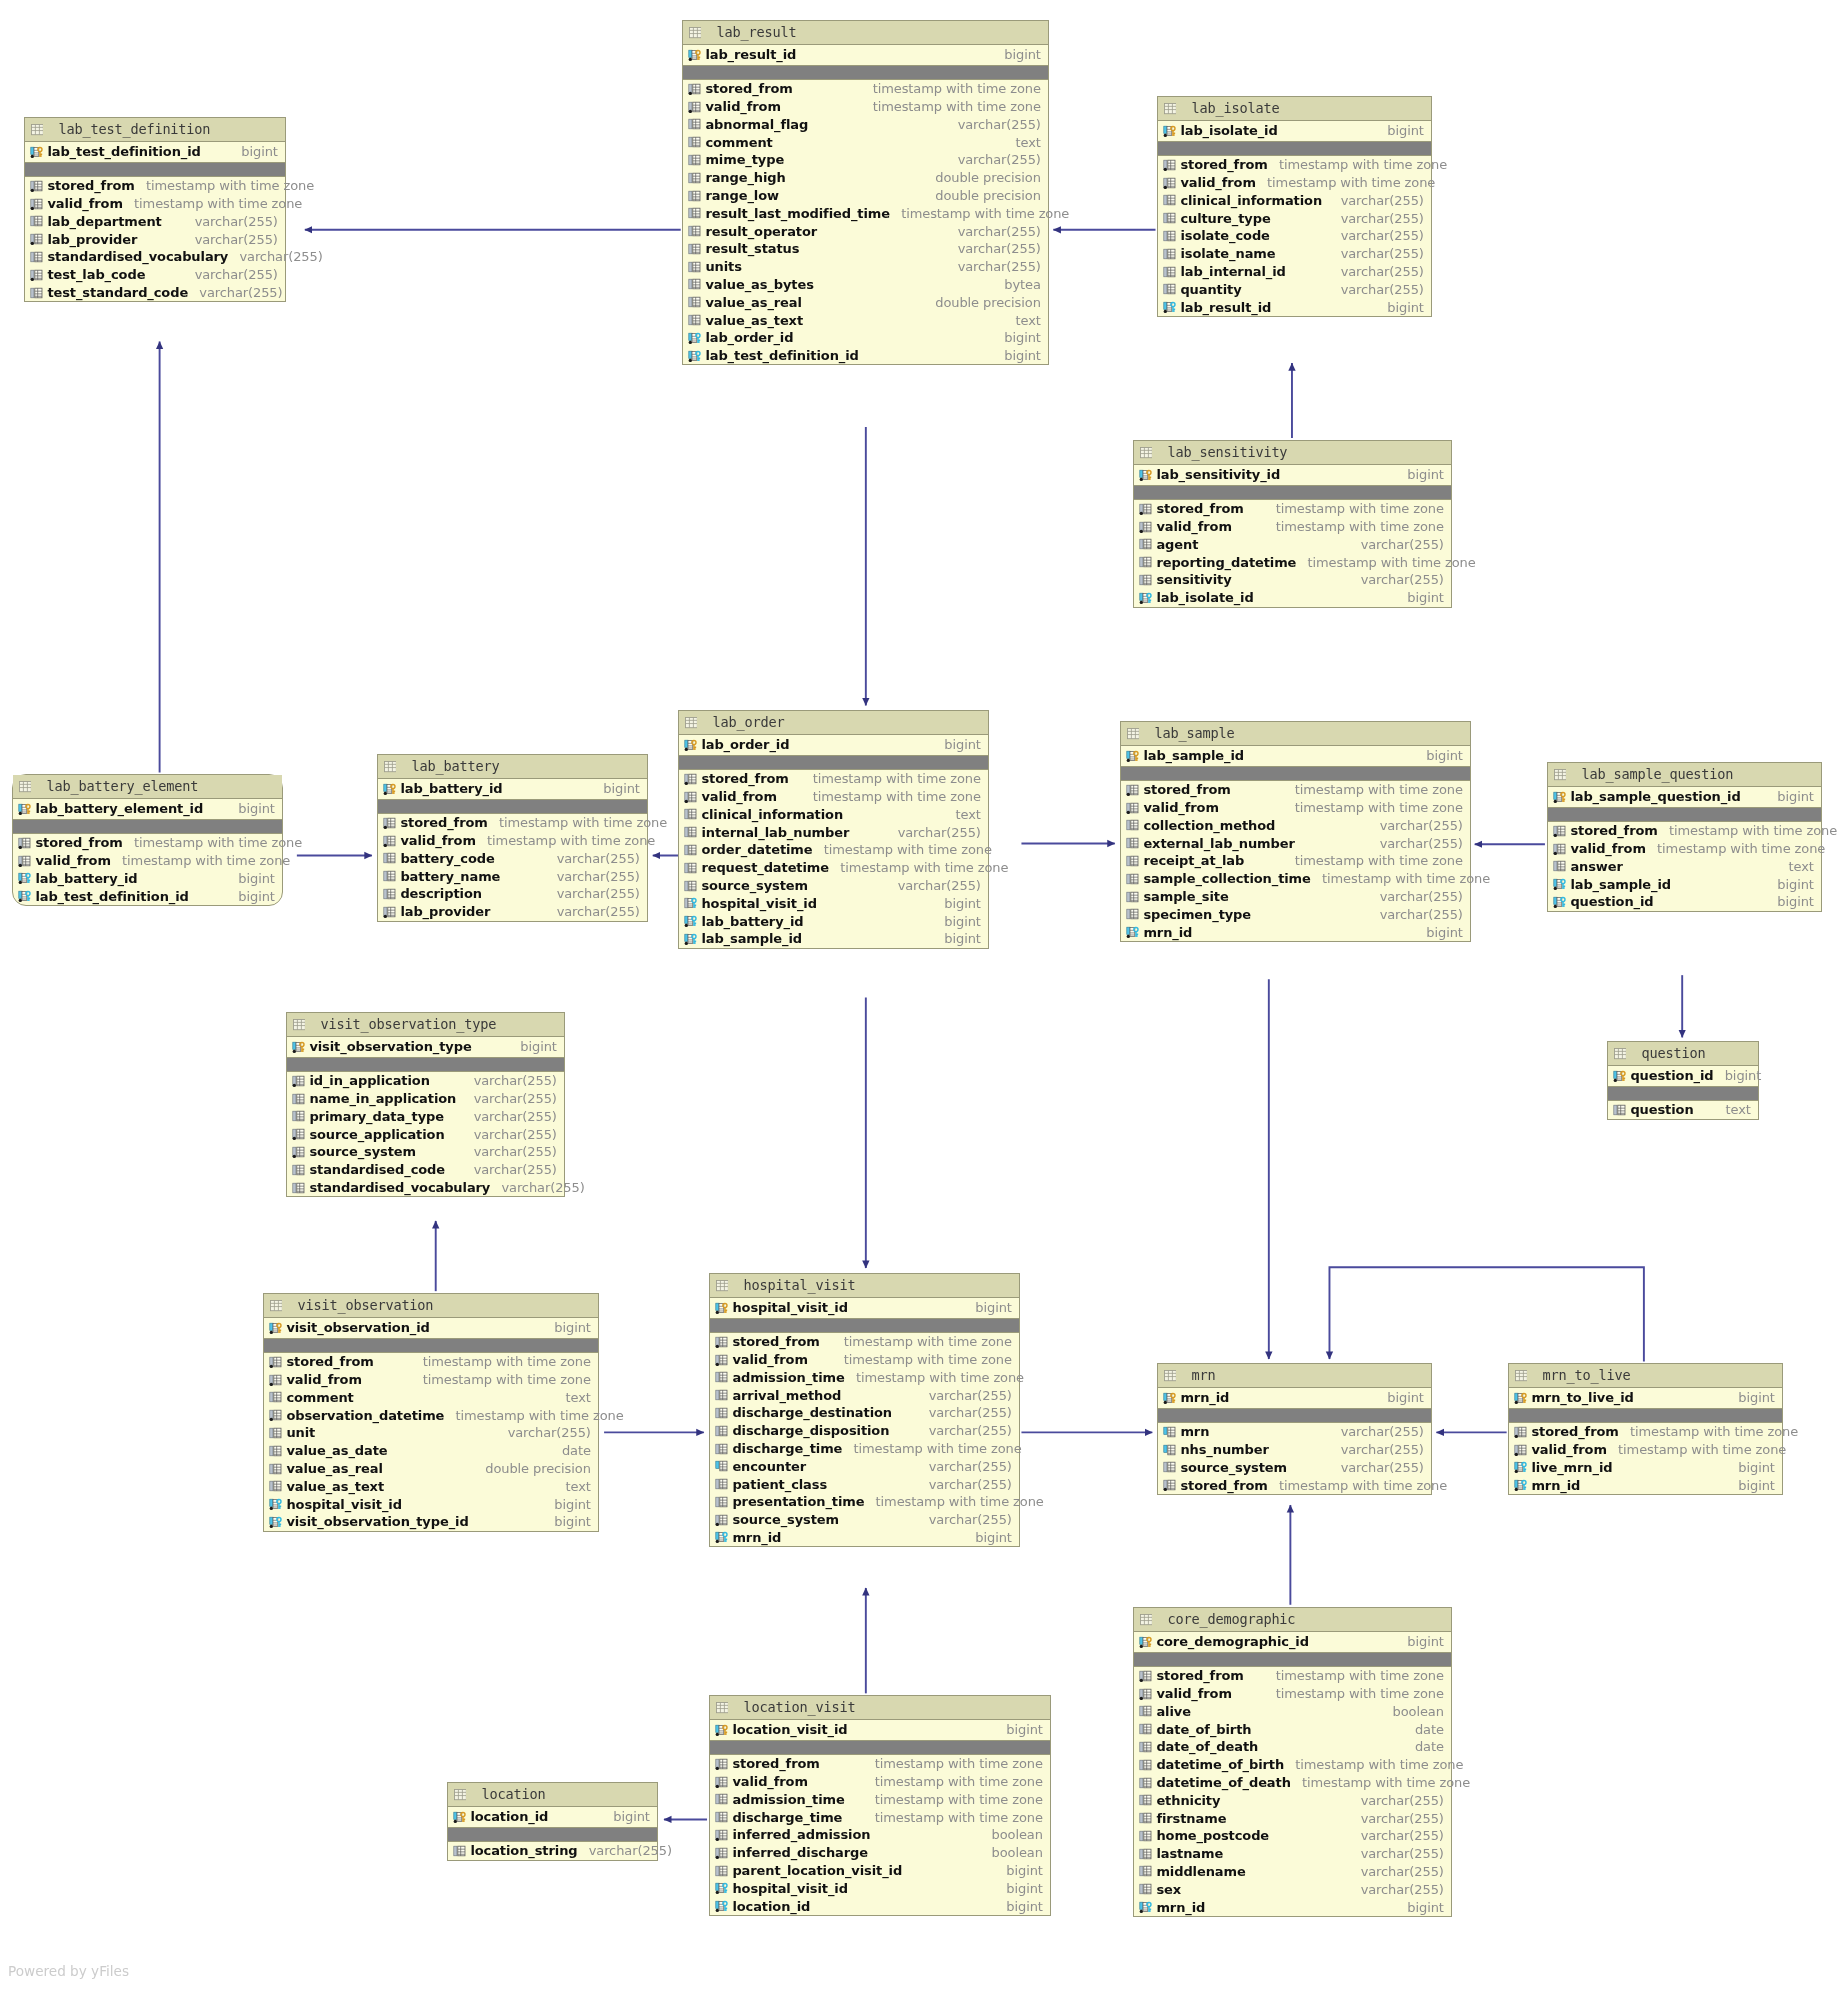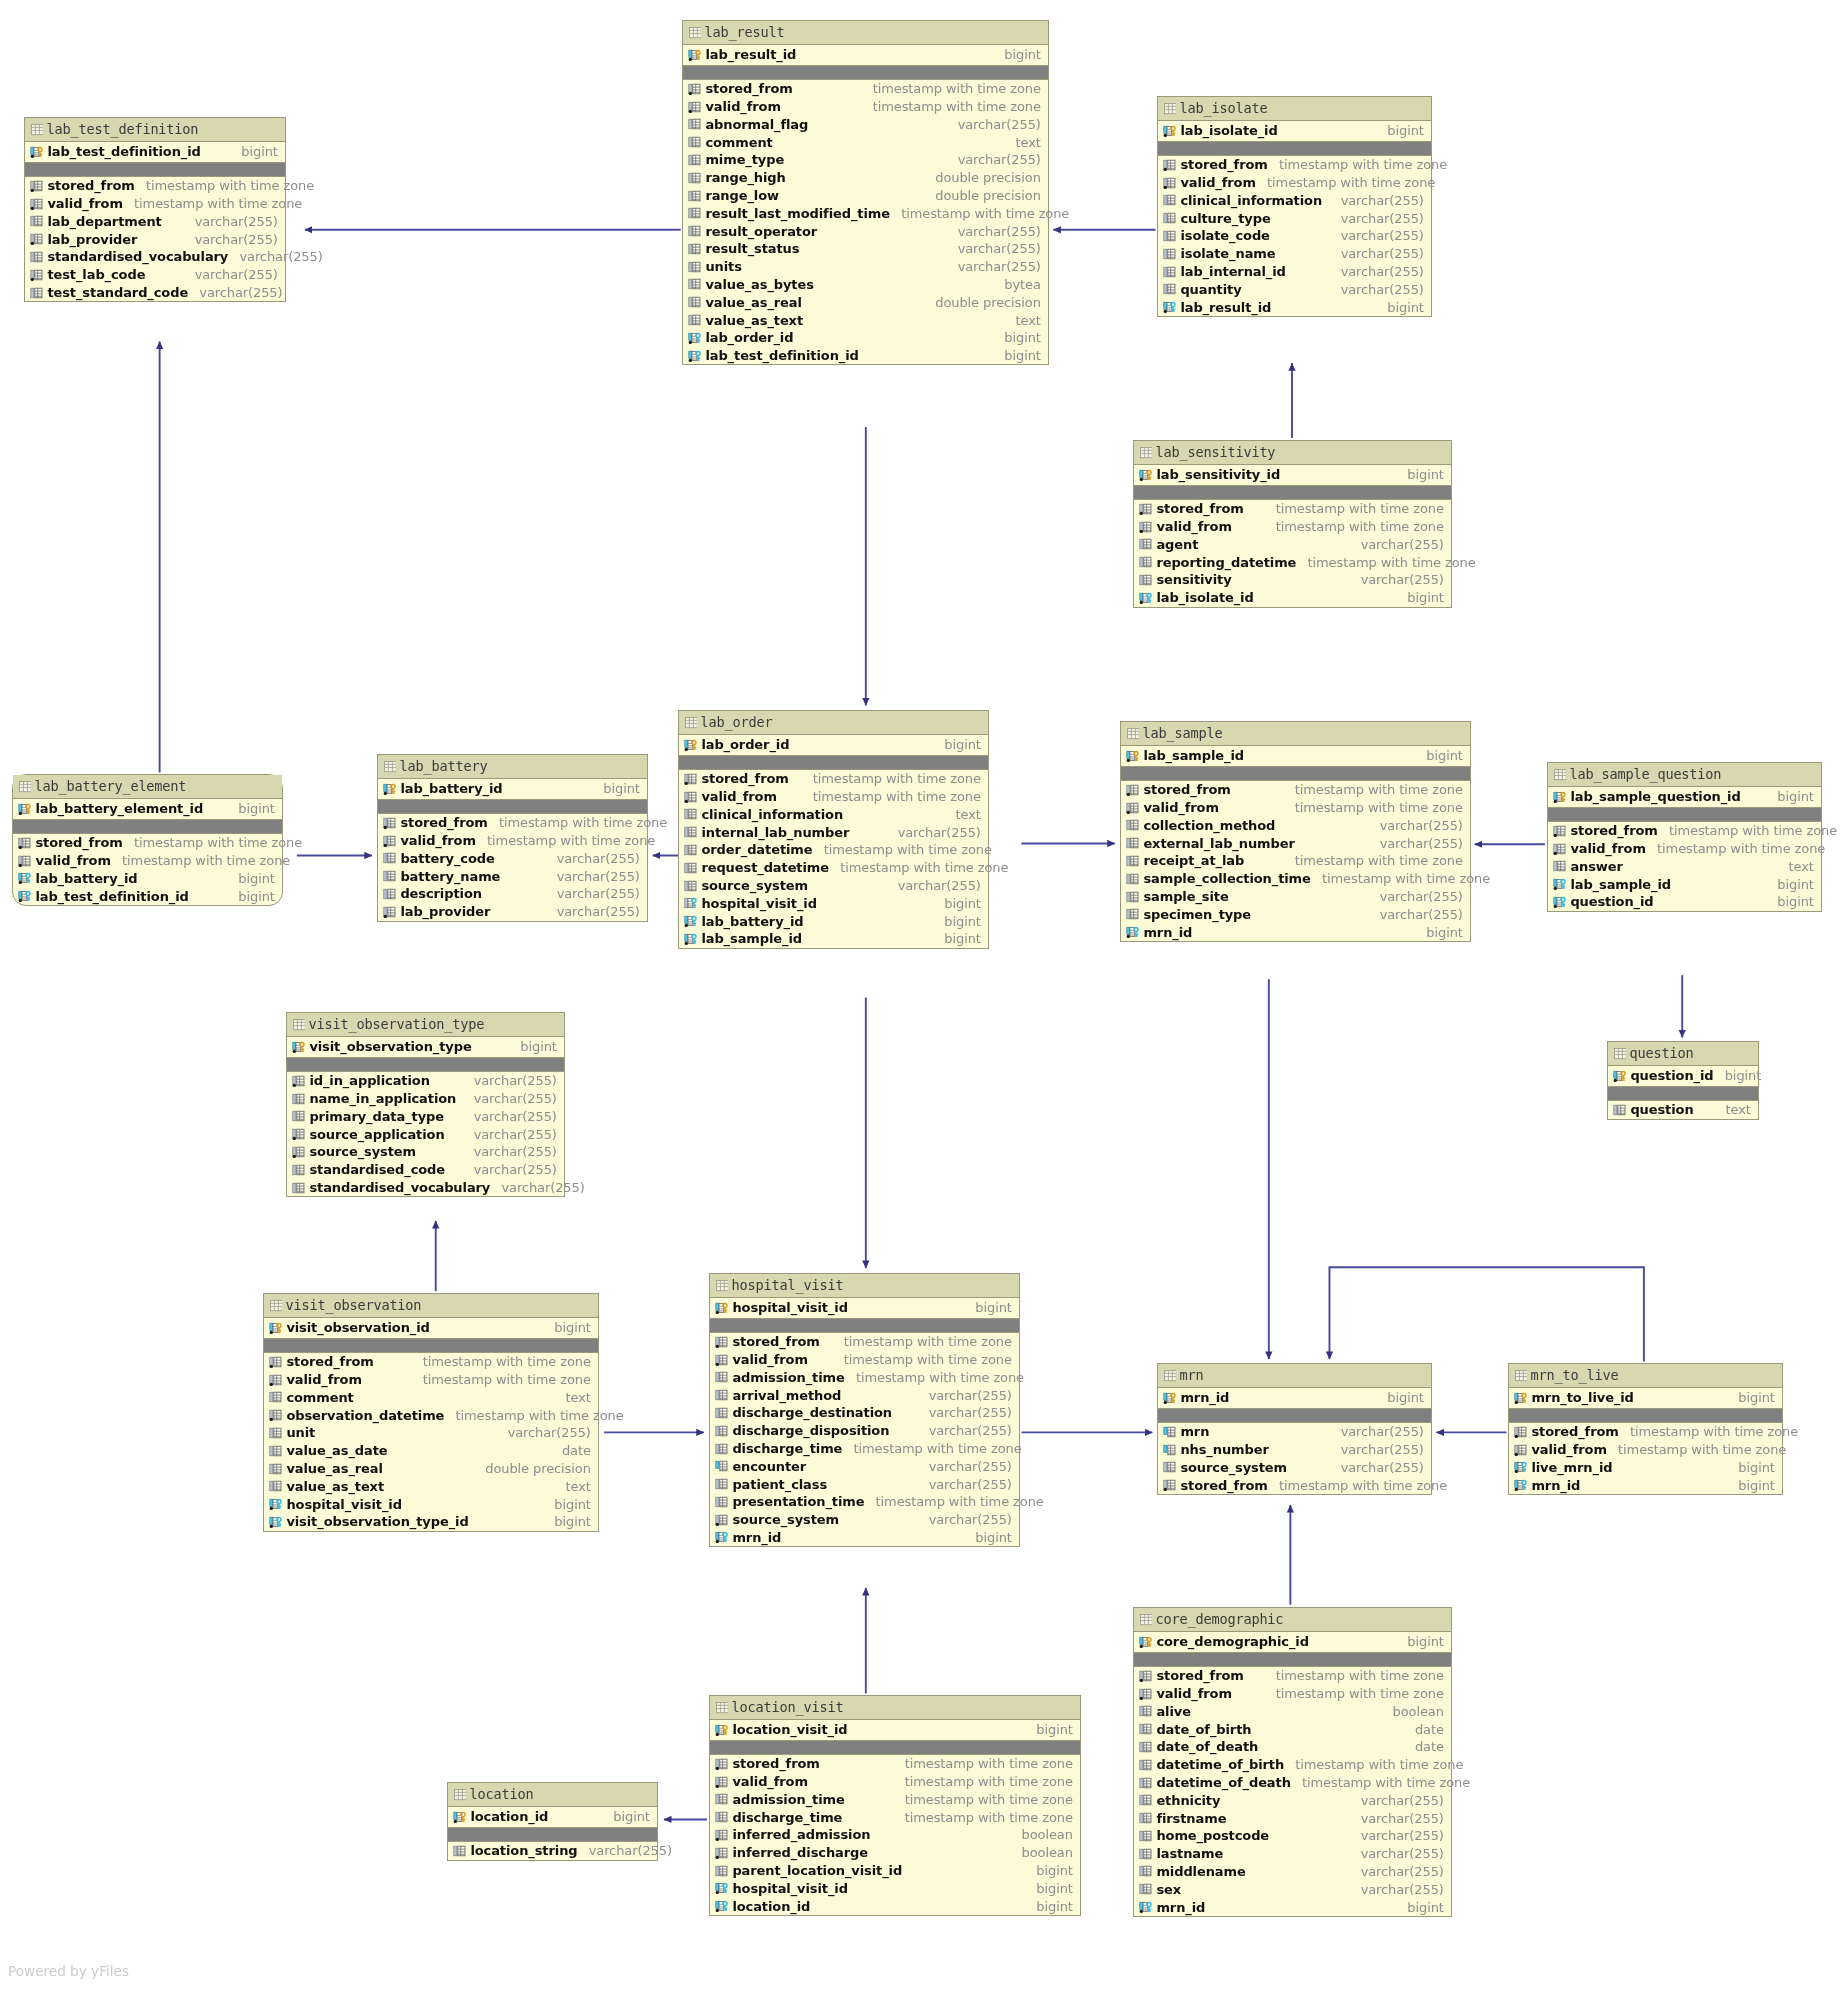--- a/index.html
+++ b/index.html
@@ -32,21 +32,21 @@
     font-size: 14px;
     line-height: 1;
     box-shadow: 0 0 0 0 rgba(0,0,0,0);
   }
   .tbl-title {
     background: #d8d8b0;
     border-bottom: 0.8px solid #9a9a7a;
     padding: 4.8px 6.4px 4.8px 5.6px;
     display: flex;
     align-items: center;
-    gap: 4px;
+    gap: 16px;
     font-family: "DejaVu Sans Mono", monospace;
     font-size: 13.6px;
     color: #3a3a3a;
     letter-spacing: -0.2px;
     white-space: nowrap;
   }
   .tbl-icon {
     display: inline-block;
     width: 12px; height: 10.4px;
     flex: 0 0 auto;
@@ -2556,21 +2556,21 @@
                   <path d="M2.8,5.6 L2.8,12.4 M2.8,9.0 L5.6,9.0 M2.8,11.2 L5.1,11.2" stroke="#33b9e0" stroke-width="1.8" fill="none"></path>
                 </g>
                 <circle cx="2.9" cy="13" r="2.1" fill="#1a1a1a"></circle>
               </svg>
             </span>
             <span class="col-name">mrn_id</span>
             <span class="col-type">bigint</span>
           </div>
         </div>
       </div>
-      <div class="table-node" style="left: 709px; top: 1695px; width: 372px;">
+      <div class="table-node" style="left: 709px; top: 1695px; width: 342px;">
         <div class="tbl-title">
           <span class="tbl-icon">
             <svg width="12.8" height="11.2" viewBox="0 0 16 14">
               <rect x="0.6" y="0.6" width="14.8" height="12.8" fill="#f4f4e4" stroke="#9d9d8d" stroke-width="1.1"></rect>
               <line x1="0.6" y1="4.2" x2="15.4" y2="4.2" stroke="#9d9d8d" stroke-width="1"></line>
               <line x1="0.6" y1="8.2" x2="15.4" y2="8.2" stroke="#9d9d8d" stroke-width="1"></line>
               <line x1="5.5" y1="0.6" x2="5.5" y2="13.4" stroke="#9d9d8d" stroke-width="1"></line>
               <line x1="10.5" y1="0.6" x2="10.5" y2="13.4" stroke="#9d9d8d" stroke-width="1"></line>
             </svg>
           </span>

